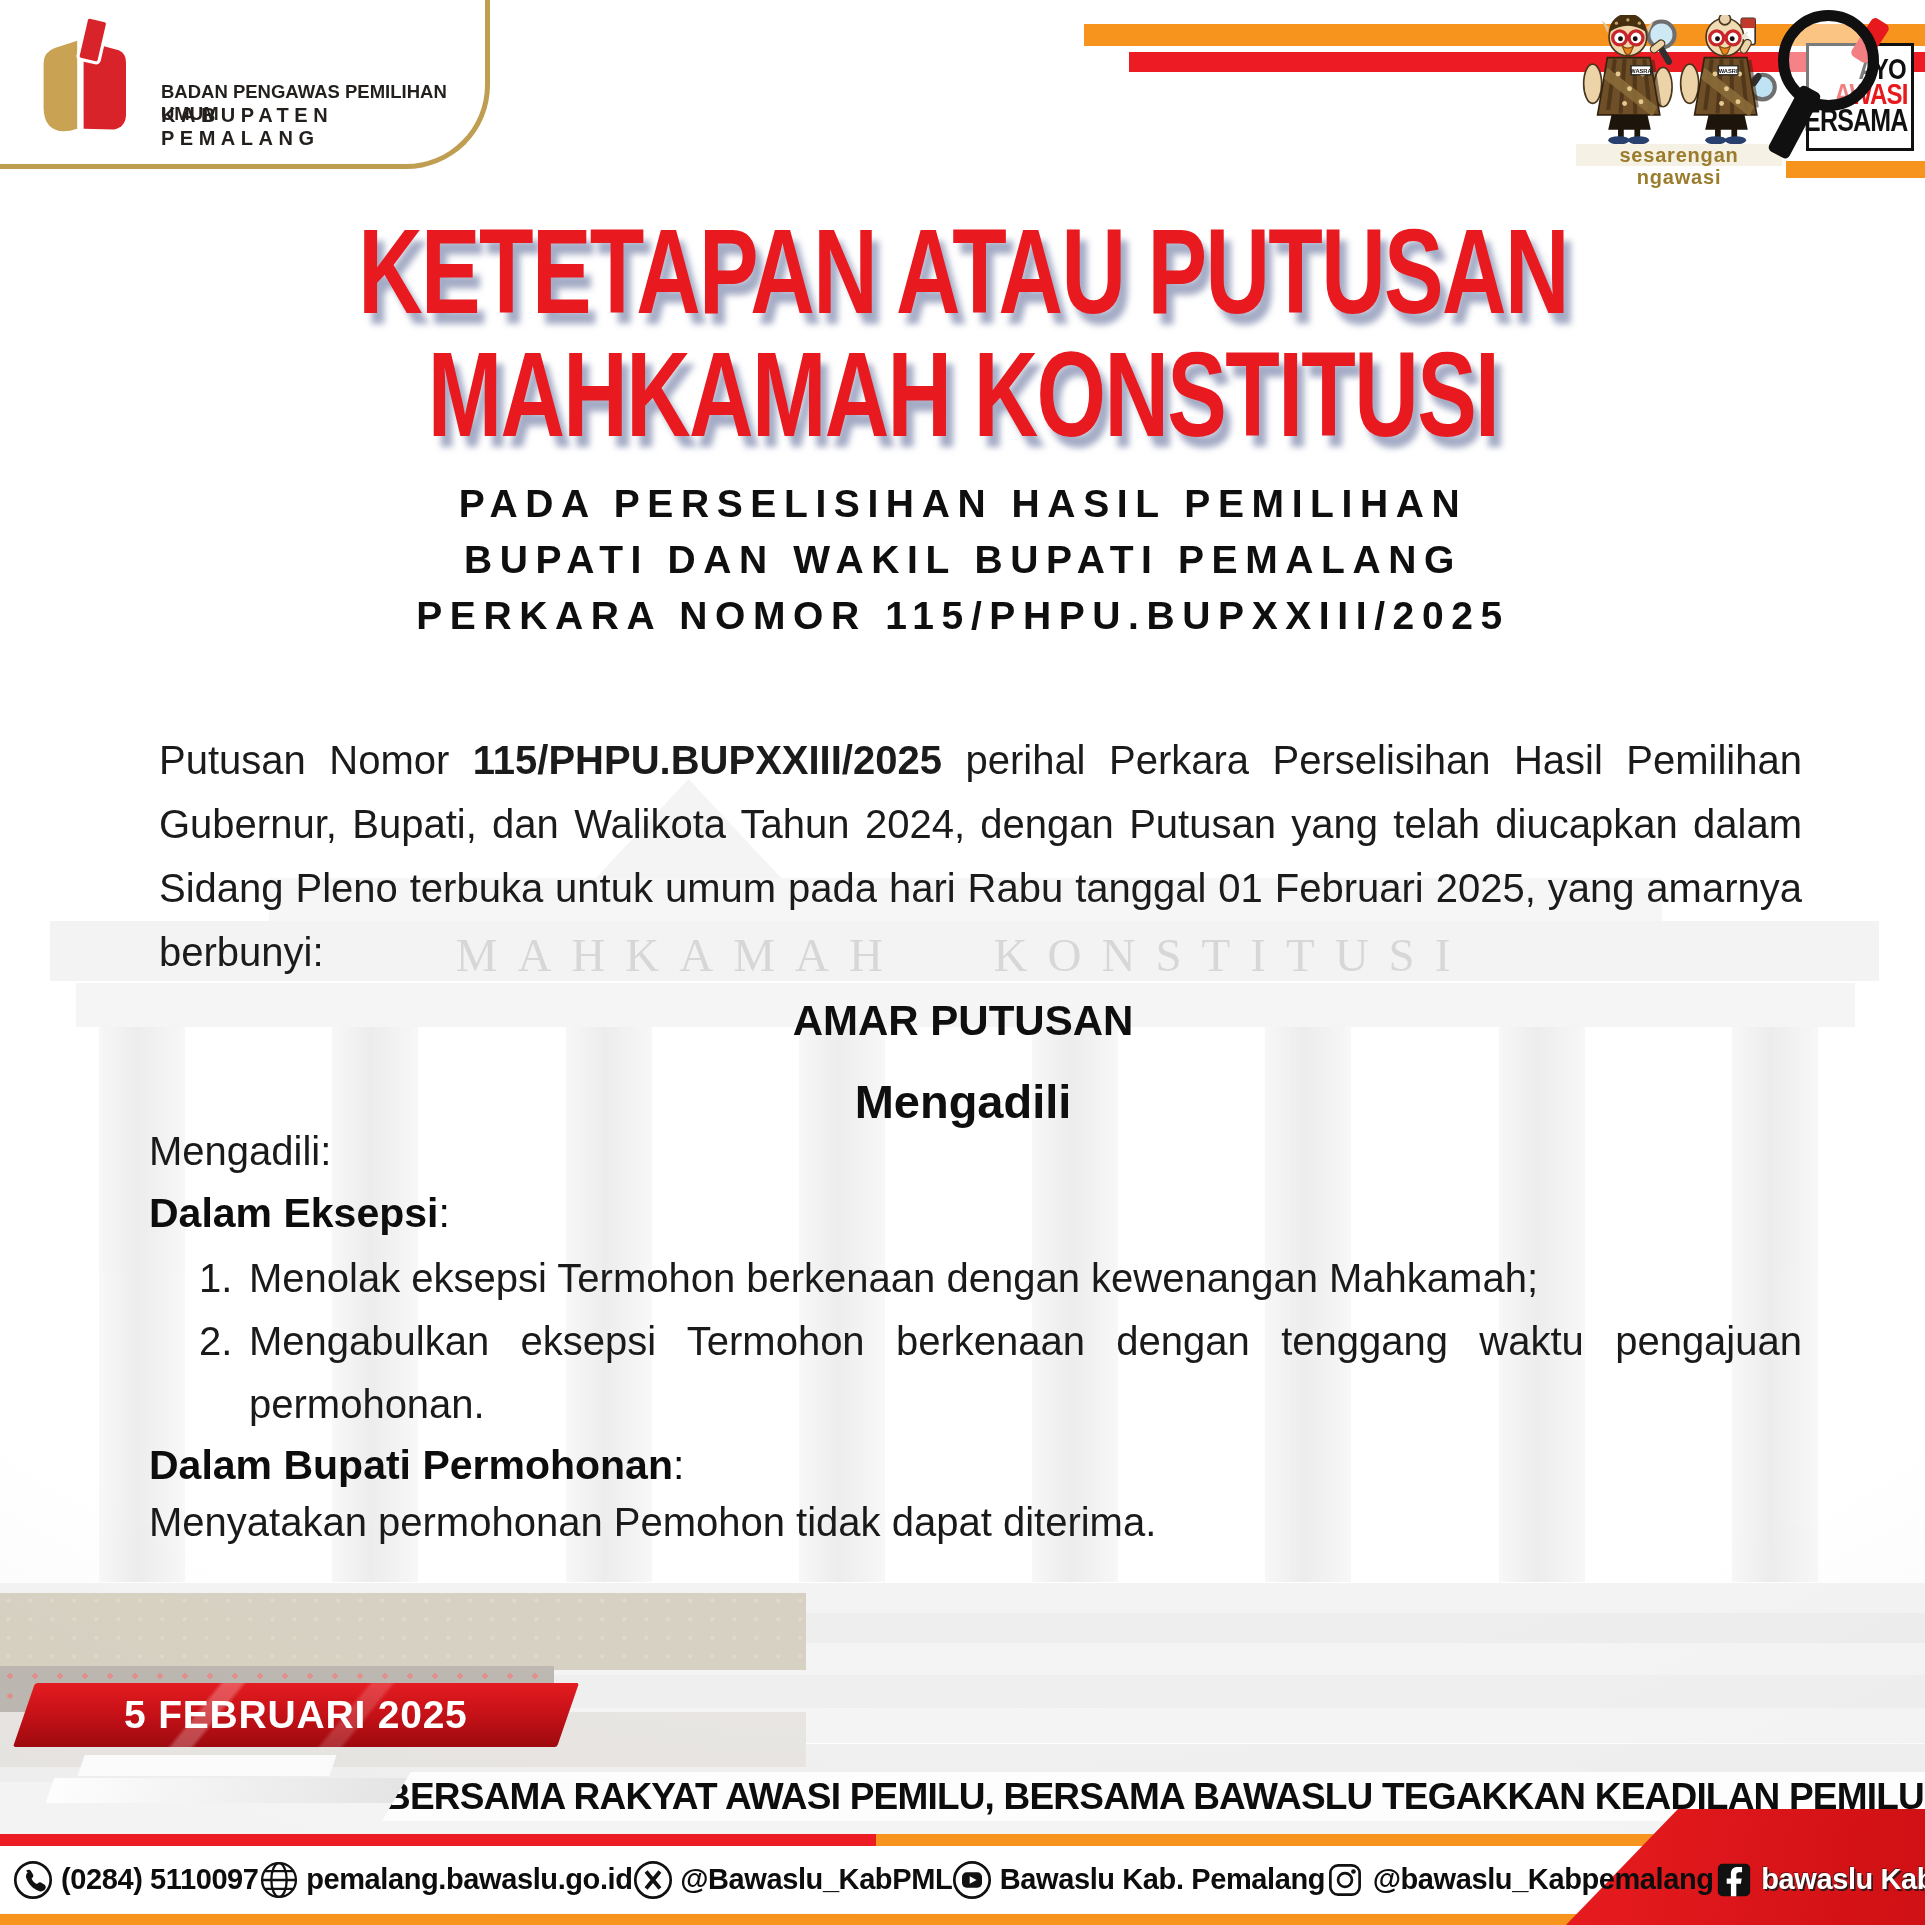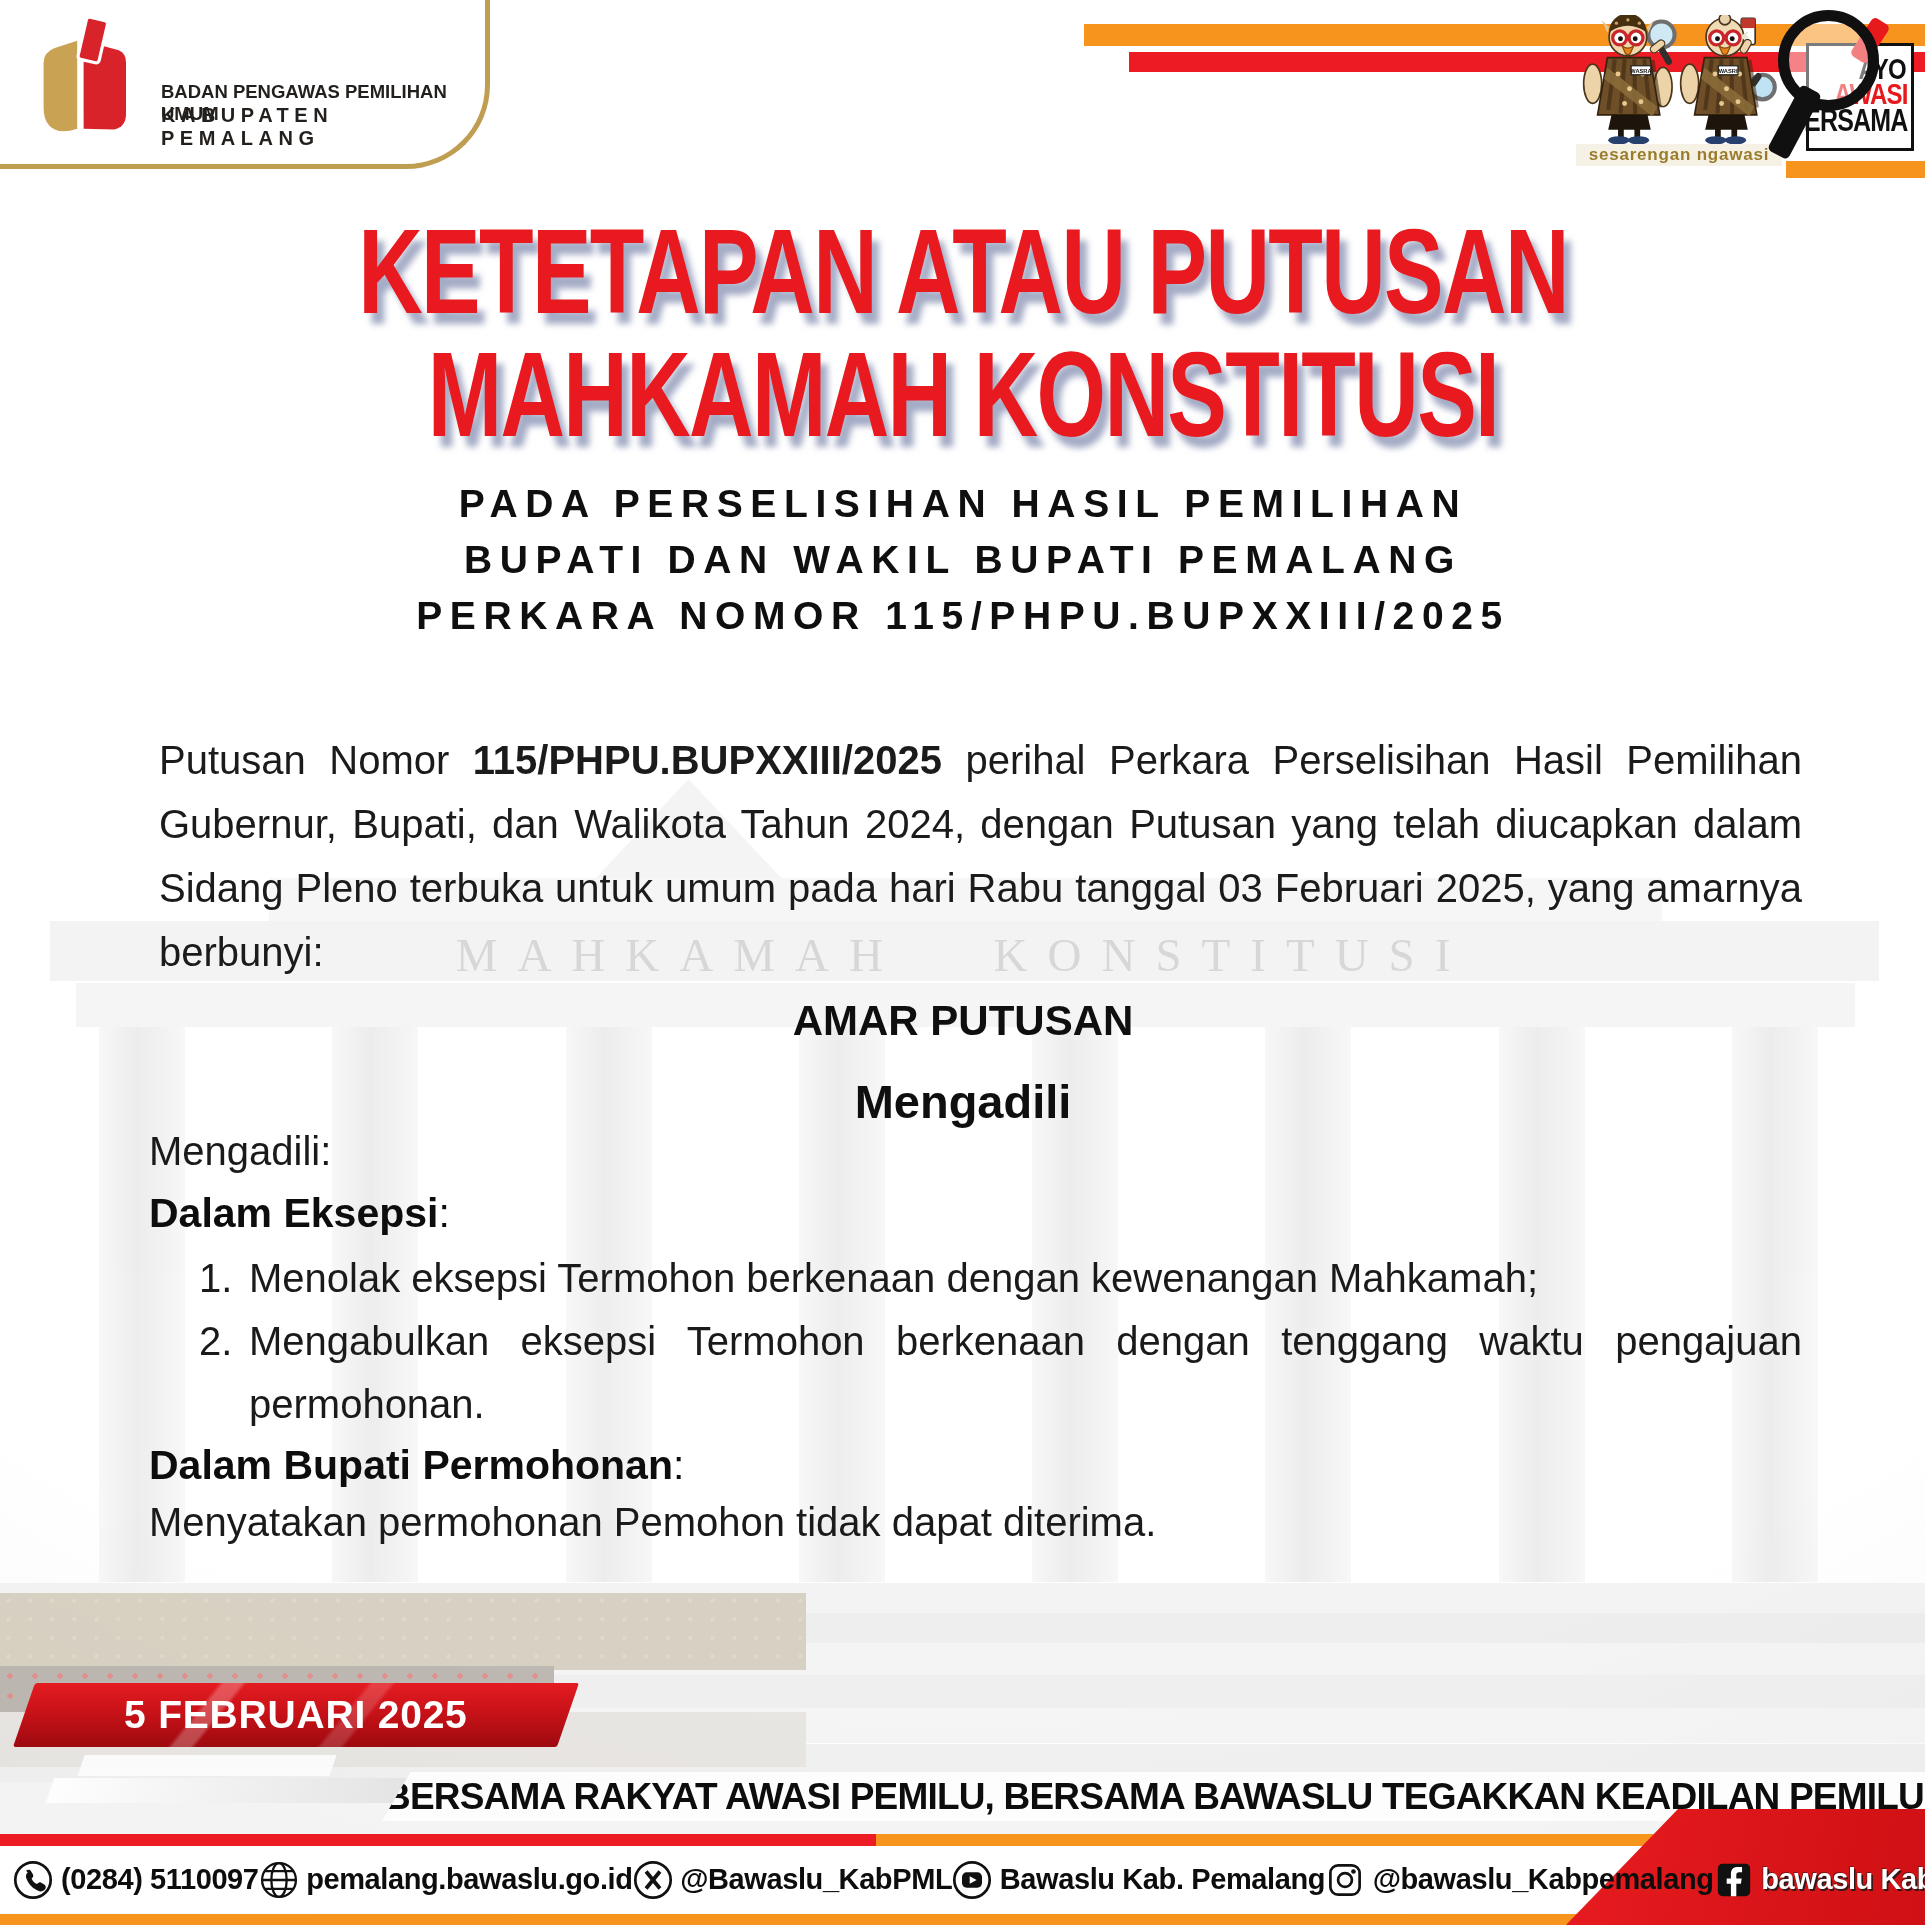--- a/index.html
+++ b/index.html
@@ -36,21 +36,21 @@
      border-right:5.9px solid #bf9e52;border-bottom:5.9px solid #bf9e52;border-bottom-right-radius:84px;}
   .ballot{left:34px;top:15px;width:104px;height:133px;}
   .brand-name{left:161px;top:25px;font-size:50px;font-weight:800;letter-spacing:0.8px;color:#231f1c;}
   .brand-sub1{left:161px;top:81px;font-size:18.5px;font-weight:700;color:#231f1c;}
   .brand-sub2{left:161px;top:104px;font-size:20px;font-weight:600;letter-spacing:5.5px;color:#231f1c;}
 
   .mascots{left:1576px;top:15px;width:208px;height:131px;z-index:3;}
   .owl{position:absolute;width:107px;height:131px;}
   .owl.o1{left:0;top:0;} .owl.o2{left:97px;top:0;}
   .mascot-caption{left:1576px;top:144px;width:206px;height:22px;background:#f5f1e4;z-index:3;
-      text-align:center;line-height:22px;font-size:17px;font-weight:700;letter-spacing:0.8px;color:#9b7c2c;}
+      text-align:center;line-height:22px;font-size:20px;font-weight:700;letter-spacing:0.8px;color:#9b7c2c;}
 
   .campaign{left:1766px;top:8.4px;width:159px;height:176px;z-index:4;}
   .camp-card{position:absolute;left:40px;top:35px;width:102px;height:102px;background:#fff;border:3.4px solid #101010;}
   .camp-lines{position:absolute;right:3.4px;top:6.7px;text-align:right;line-height:1.05;}
   .camp-l{display:block;font-weight:800;letter-spacing:-0.8px;transform:scaleY(1.25);transform-origin:top right;}
   .camp-l1{font-size:24px;color:#101010;margin-right:1.7px;}
   .camp-l2{font-size:24px;color:#e8191d;}
   .camp-l3{font-size:25px;color:#101010;}
   .camp-ring{position:absolute;left:11.7px;top:1.7px;width:79px;height:79px;border:11.7px solid #101010;
       border-radius:50%;background:rgba(255,255,255,.45);}
@@ -248,21 +248,21 @@
     <div class="camp-ring"></div>
     <div class="camp-handle"></div>
   </div>
 
   <div class="abs title-line t1">KETETAPAN ATAU PUTUSAN</div>
   <div class="abs title-line t2">MAHKAMAH KONSTITUSI</div>
   <div class="abs sub-line s1">PADA PERSELISIHAN HASIL PEMILIHAN</div>
   <div class="abs sub-line s2">BUPATI DAN WAKIL BUPATI PEMALANG</div>
   <div class="abs sub-line s3">PERKARA NOMOR 115/PHPU.BUPXXIII/2025</div>
 
-  <p class="abs intro"><span>Putusan Nomor </span><b>115/PHPU.BUPXXIII/2025</b><span> perihal Perkara Perselisihan Hasil Pemilihan Gubernur, Bupati, dan Walikota Tahun 2024, dengan Putusan yang telah diucapkan dalam Sidang Pleno terbuka untuk umum pada hari Rabu tanggal 03 Februari 2025, yang amarnya berbunyi:</span></p>
+  <p class="abs intro"><span>Putusan Nomor </span><b>115/PHPU.BUPXXIII/2025</b><span> perihal Perkara Perselisihan Hasil Pemilihan Gubernur, Bupati, dan Walikota Tahun 2024, dengan Putusan yang telah diucapkan dalam Sidang Pleno terbuka untuk umum pada hari Rabu tanggal 01 Februari 2025, yang amarnya berbunyi:</span></p>
 
   <div class="abs amar">AMAR PUTUSAN</div>
   <div class="abs meng-c">Mengadili</div>
   <div class="abs meng-l">Mengadili:</div>
 
   <div class="abs lbl-line eks"><span class="lbl">Dalam Eksepsi</span><span>:</span></div>
 
   <div class="abs list">
     <div class="li">
       <span class="num">1.</span>

